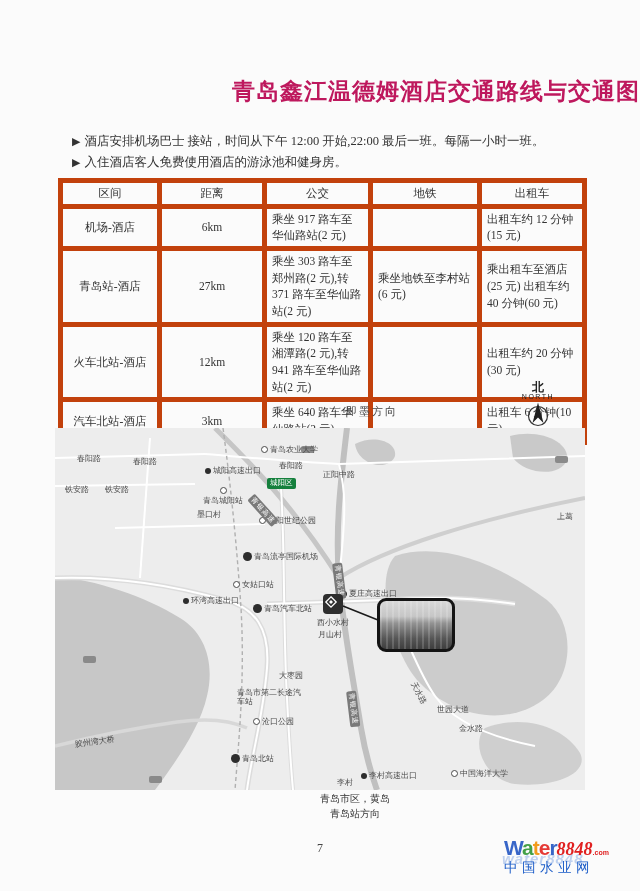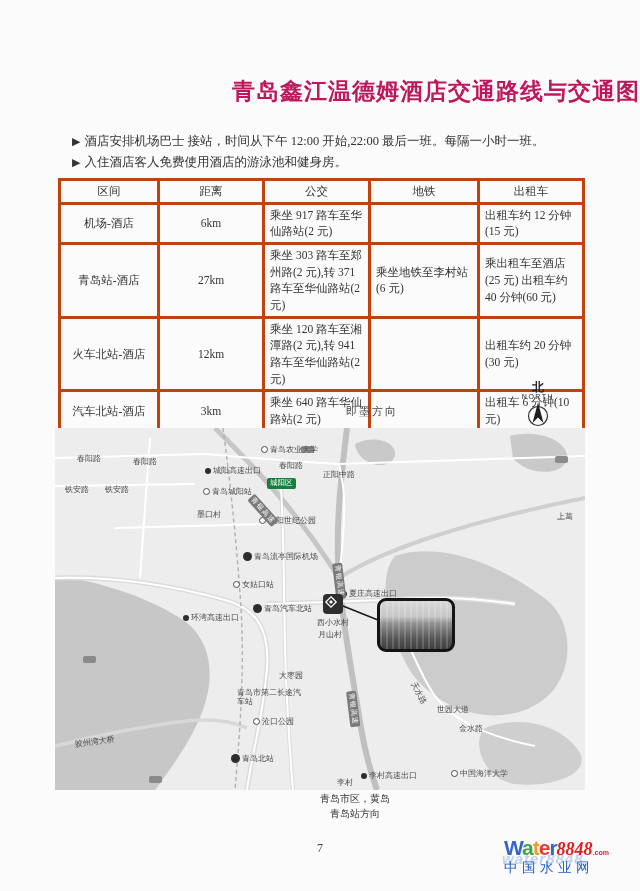--- a/index.html
+++ b/index.html
@@ -8,21 +8,21 @@
   .abs{position:absolute;}
 
   
   .doc-title{left:0;right:0;top:76px;text-align:right;font-size:23px;font-weight:bold;letter-spacing:1px;color:#be185d;padding-left:40px;}
   .bullet{left:72px;width:505px;font-size:12.5px;color:#333;line-height:1.3;}
   .bullet .mk{margin-right:4px;font-size:11px;}
 
   
   .tbl-wrap{left:58px;top:178px;width:524px;}
   table{border-collapse:collapse;width:524px;table-layout:fixed;font-size:11.5px;color:#333;}
-  th,td{border:3px solid #c2410c;padding:2px 5px;vertical-align:middle;line-height:1.45;overflow:hidden;}
+  th,td{border:5px solid #c2410c;padding:2px 5px;vertical-align:middle;line-height:1.45;overflow:hidden;}
   thead tr{height:20px;}
   th{font-weight:normal;text-align:center;}
   tbody tr:nth-child(1){height:34px;}
   tbody tr:nth-child(2){height:56px;}
   tbody tr:nth-child(3){height:45px;}
   tbody tr:nth-child(4){height:40px;}
   td.c0,td.c1{text-align:center;}
   td.c2,td.c3,td.c4{text-align:left;}
 
   
@@ -214,40 +214,40 @@
       <div class="ml station" style="left: 206px; top: 17px;">
         <span class="ring"></span>
         <span>青岛农业大学</span>
       </div>
       <div class="ml place" style="left: 224px; top: 33px;">
         <span>春阳路</span>
       </div>
       <div class="ml place" style="left: 268px; top: 42px;">
         <span>正阳中路</span>
       </div>
-      <div class="ml station" style="left: 148px; top: 59px;">
+      <div class="ml station" style="left: 148px; top: 59px; flex-direction: column;">
         <span class="ring"></span>
         <span>青岛城阳站</span>
       </div>
       <div class="ml place" style="left: 142px; top: 82px;">
         <span>墨口村</span>
       </div>
       <div class="ml station" style="left: 204px; top: 88px;">
         <span class="ring"></span>
         <span>城阳世纪公园</span>
       </div>
       <div class="ml hub" style="left: 188px; top: 124px;">
         <span class="bigdot"></span>
         <span>青岛流亭国际机场</span>
       </div>
       <div class="ml station" style="left: 178px; top: 152px;">
         <span class="ring"></span>
         <span>女姑口站</span>
       </div>
-      <div class="ml exit" style="left: 128px; top: 185px;">
+      <div class="ml exit" style="left: 128px; top: 168px;">
         <span class="dot"></span>
         <span>环湾高速出口</span>
       </div>
       <div class="ml hub" style="left: 198px; top: 176px;">
         <span class="bigdot"></span>
         <span>青岛汽车北站</span>
       </div>
       <div class="ml exit" style="left: 286px; top: 161px;">
         <span class="dot"></span>
         <span>夏庄高速出口</span>

